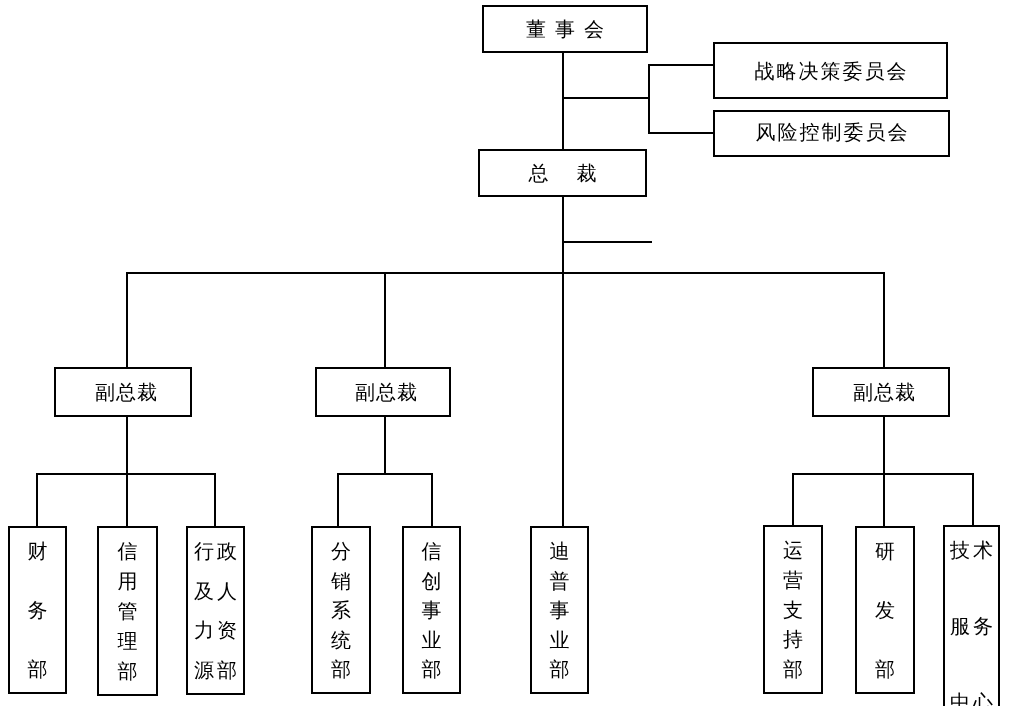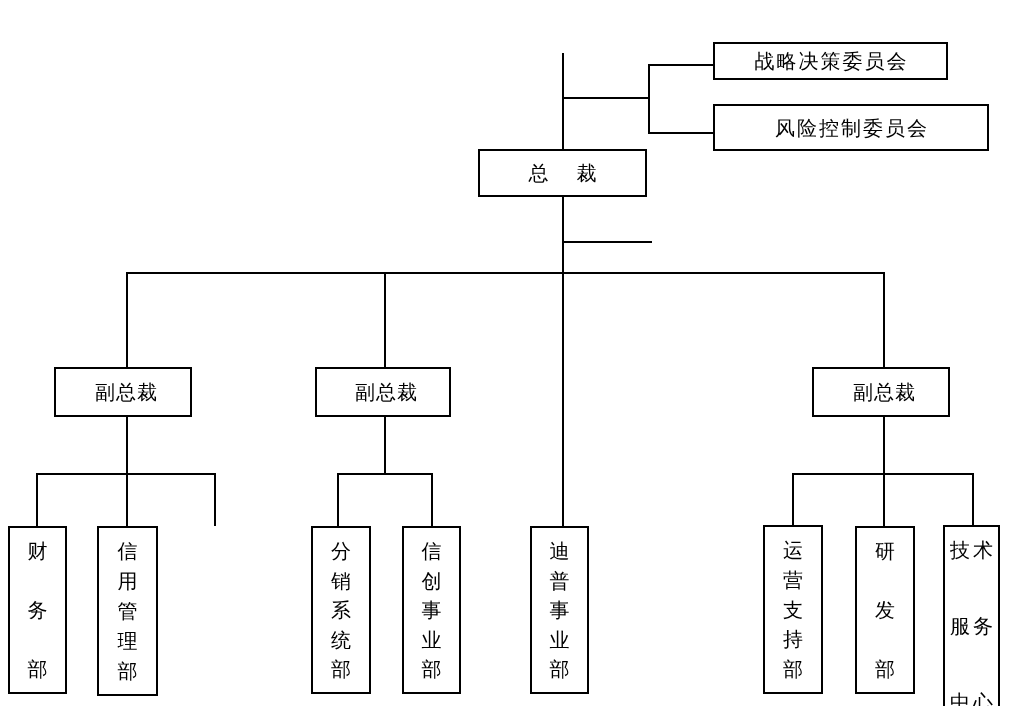--- a/index.html
+++ b/index.html
@@ -86,26 +86,29 @@
   <div class="hline" style="left:337px; top:473px; width:96px;"></div>
   <div class="vline" style="left:337px; top:473px; height:53px;"></div>
   <div class="vline" style="left:431px; top:473px; height:53px;"></div>
 
   <div class="vline" style="left:883px; top:417px; height:58px;"></div>
   <div class="hline" style="left:792px; top:473px; width:182px;"></div>
   <div class="vline" style="left:792px; top:473px; height:53px;"></div>
   <div class="vline" style="left:883px; top:473px; height:53px;"></div>
   <div class="vline" style="left:972px; top:473px; height:53px;"></div>
 
+  <div class="box" style="left:482px; top:5px;   width:166px; height:48px;">
+    <span class="lbl board-lbl">董 事 会</span>
+  </div>
 
-  <div class="box" style="left:713px; top:42px;  width:235px; height:38px;">
+  <div class="box" style="left:713px; top:42px;  width:235px; height:57px;">
     <span class="lbl comm-lbl">战略决策委员会</span>
   </div>
 
-  <div class="box" style="left:713px; top:104px; width:276px; height:47px;">
+  <div class="box" style="left:713px; top:110px; width:237px; height:47px;font-family:Liberation Mono, monospace;">
     <span class="lbl comm-lbl">风险控制委员会</span>
   </div>
 
   <div class="box" style="left:478px; top:149px; width:169px; height:48px;text-align:right;">
     <span class="lbl pres-lbl">总　裁</span>
   </div>
 
 
   <div class="box" style="left:54px;  top:367px; width:138px; height:50px;">
     <span class="lbl vp-lbl">副总裁</span>
@@ -123,20 +126,26 @@
       <span class="dept-line">财</span>
       <span class="dept-line">务</span>
       <span class="dept-line">部</span>
     </div>
   <div class="box dept" style="left:97px;  top:526px; width:61px; height:170px;">
       <span class="dept-line">信</span>
       <span class="dept-line">用</span>
       <span class="dept-line">管</span>
       <span class="dept-line">理</span>
       <span class="dept-line">部</span>
+    </div>
+  <div class="box dept" style="left:186px; top:526px; width:59px; height:169px;">
+      <span class="dept-line">行政</span>
+      <span class="dept-line">及人</span>
+      <span class="dept-line">力资</span>
+      <span class="dept-line">源部</span>
     </div>
   <div class="box dept" style="left:311px; top:526px; width:60px; height:168px;">
       <span class="dept-line">分</span>
       <span class="dept-line">销</span>
       <span class="dept-line">系</span>
       <span class="dept-line">统</span>
       <span class="dept-line">部</span>
     </div>
   <div class="box dept" style="left:402px; top:526px; width:59px; height:168px;">
       <span class="dept-line">信</span>

